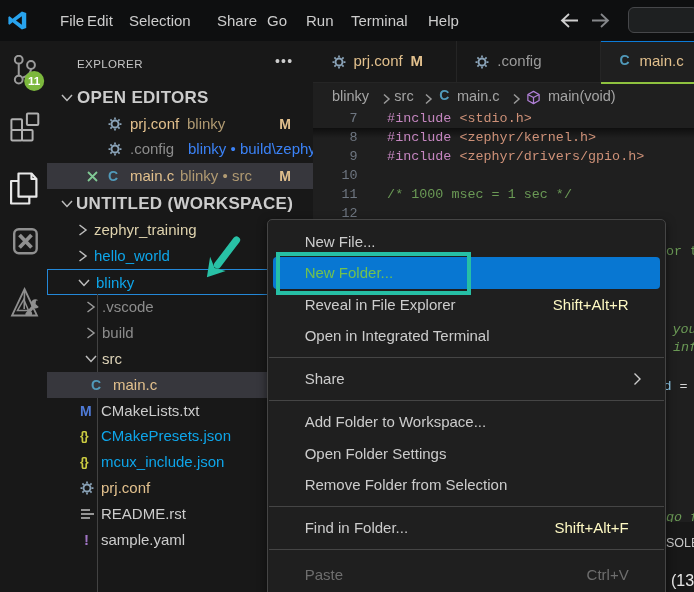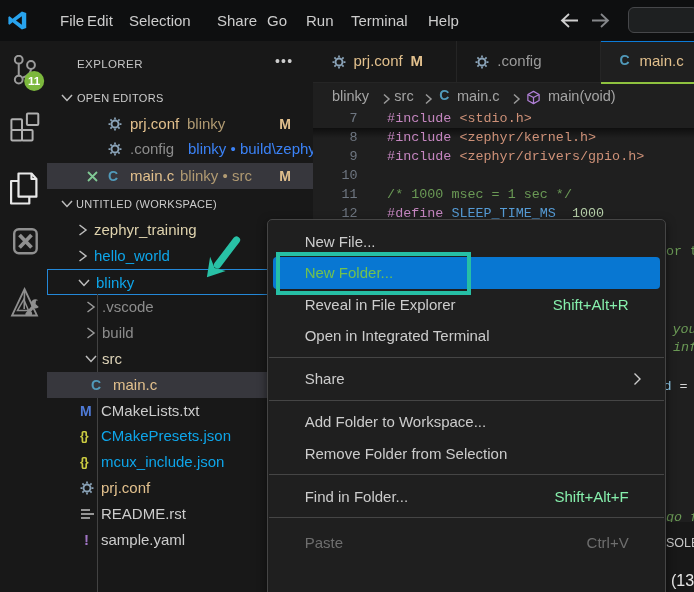--- a/index.html
+++ b/index.html
@@ -6,35 +6,35 @@
 #stage{position:relative;width:694px;height:592px;background:#1f1f1f}
 
 #titlebar{position:absolute;left:0;top:0;width:694px;height:41px;background:#0e0f10;z-index:5}
 #titlebar .mi{position:absolute;top:0;height:41px;line-height:41px;color:#cdcdcd;font-size:15px}
 #searchbox{position:absolute;left:628px;top:7px;width:70px;height:26px;background:#1e2021;border:1px solid #46474a;border-radius:6px}
 
 #actbar{position:absolute;left:0;top:41px;width:47px;height:551px;background:#181818;z-index:2}
 
 #sidebar{position:absolute;left:47px;top:41px;width:266px;height:551px;background:#181818;z-index:2;overflow:hidden}
 .row{position:absolute;left:0;width:266px;height:26px;line-height:26px;font-size:15px;color:#ccc;white-space:nowrap}
-.hdr{font-weight:normal;font-size:11px;letter-spacing:.3px;color:#ccc}
+.hdr{font-weight:bold;font-size:17px;letter-spacing:.3px;color:#ccc}
 .tan{color:#E2C08D}.grn{color:#0ea5e9}.gry{color:#8C8C8C}.dtan{color:#b09a72}
 .chev{position:absolute;top:5px;width:16px;height:16px}
 .mbadge{position:absolute;right:22px;top:0;color:#E2C08D;font-weight:bold;font-size:14px}
 
 #editor{position:absolute;left:313px;top:41px;width:381px;height:551px;background:#1f1f1f;z-index:1}
 #tabbar{position:absolute;left:0;top:0;width:381px;height:42px;background:#181818;border-bottom:1px solid #252525}
 .tab{position:absolute;top:0;height:42px;font-size:15px}
 .code{position:absolute;left:0;width:381px;height:19px;line-height:19px;font-family:"Liberation Mono",monospace;font-size:13.4px;white-space:pre}
 .lnum{position:absolute;left:0;width:44.5px;text-align:right;color:#6e7681}
 .pink{color:#C586C0}.org{color:#CE9178}.cmt{color:#6A9955}.blu{color:#569CD6}.num{color:#B5CEA8}.vbl{color:#9CDCFE}.pln{color:#d4d4d4}
 
 #menu{position:absolute;left:266.7px;top:219px;width:399px;height:380px;background:#1f1f1f;border:1px solid #454545;border-radius:5px;box-shadow:0 3px 10px rgba(0,0,0,.55);z-index:10;padding-top:6px;color:#cccccc;font-size:15px}
 .mrow{position:relative;height:31.4px;line-height:31.4px;padding-left:37px}
-.msc{position:absolute;right:36px;top:0;color:#86efac}
+.msc{position:absolute;right:36px;top:0;color:#fef9c3}
 .msep{height:11.7px;position:relative}
 .msep:after{content:"";position:absolute;left:1px;right:1px;top:5.3px;height:1px;background:#454545}
 .mhl{position:absolute;left:5px;right:5px;top:0;height:31.4px;background:#0877d2;border-radius:4px}
 .cicon{position:absolute;top:0;font-weight:bold;font-size:14px;color:#519aba}
 .micon{position:absolute;top:0;font-weight:bold;font-size:14px;color:#4f7bd8}
 .jicon{position:absolute;top:0;font-weight:bold;font-size:12.5px;letter-spacing:-1px;color:#cbcb41}
 .yicon{position:absolute;top:0;font-weight:bold;font-size:15px;color:#a074c4}
 
 #annbox{position:absolute;left:276px;top:251.5px;width:194.5px;height:43px;border:4.5px solid #26bfa5;z-index:12}
 #annarrow{position:absolute;left:190px;top:225px;z-index:12}
@@ -283,21 +283,21 @@
           <path d="M8 1.5 L14 4.8 L14 11.2 L8 14.5 L2 11.2 L2 4.8 Z M2 4.8 L8 8 L14 4.8 M8 8 L8 14.5" stroke="#b180d7" stroke-width="1.3" fill="none" stroke-linejoin="round"></path>
         </svg>
         <span class="abs" style="left:235px;top:1px">main(void)</span>
       </div>
   <div class="code" style="top:68px"><span class="lnum">7</span><span class="abs" style="left:74.1px"><span class="pink">#include</span><span class="pln"> </span><span class="org">&lt;stdio.h&gt;</span></span></div>
   <div class="abs" style="left:0;top:87px;width:381px;height:10px;background:linear-gradient(to bottom,rgba(0,0,0,.55),rgba(0,0,0,0))"></div>
   <div class="code" style="top:87px"><span class="lnum">8</span><span class="abs" style="left:74.1px"><span class="pink">#include</span><span class="pln"> </span><span class="org">&lt;zephyr/kernel.h&gt;</span></span></div>
   <div class="code" style="top:106px"><span class="lnum">9</span><span class="abs" style="left:74.1px"><span class="pink">#include</span><span class="pln"> </span><span class="org">&lt;zephyr/drivers/gpio.h&gt;</span></span></div>
   <div class="code" style="top:125px"><span class="lnum">10</span></div>
   <div class="code" style="top:144px"><span class="lnum">11</span><span class="abs cmt" style="left:74.1px">/* 1000 msec = 1 sec */</span></div>
-  <div class="code" style="top:163px"><span class="lnum">12</span><span class="abs" style="left:74.1px"><span class="pink">#define</span><span class="pln"> </span><span class="blu">SLEEP_TIME_MS</span><span class="pln">&nbsp;&nbsp;</span><span class="num">1000</span></span></div>
+  <div class="code" style="top:163px"><span class="lnum">12</span></div>
   <div class="code cmt" style="top:201px;left:353px">or t</div>
   <div class="code cmt" style="top:279px;left:359.5px;font-style:italic">you</div>
   <div class="code cmt" style="top:297px;left:360px;font-style:italic">inf</div>
   <div class="code" style="top:335.5px;left:350.4px"><span class="vbl">d</span><span class="pln"> = </span></div>
   <div class="code cmt" style="top:467px;left:353px;font-style:italic">go f</div>
   <div class="abs" style="left:345px;top:481px;width:36px;height:70px;background:#181818">
     <span class="abs" style="left:8px;top:14px;font-size:12.5px;color:#c8c8c8">SOLE</span>
     <span class="abs" style="left:13px;top:50px;font-size:16px;color:#e8e8e8">(13</span>
   </div>
 </div>
@@ -306,20 +306,21 @@
   <div class="mrow">New File...</div>
   <div class="mrow"><div class="mhl"></div><span style="position:relative;color:#72c24e">New Folder...</span></div>
   <div class="mrow">Reveal in File Explorer<span class="msc">Shift+Alt+R</span></div>
   <div class="mrow">Open in Integrated Terminal</div>
   <div class="msep"></div>
   <div class="mrow">Share<svg class="abs" style="right:20px;top:8px" width="16" height="16" viewBox="0 0 16 16">
           <path d="M5.5 2.5 L11 8 L5.5 13.5" stroke="#cccccc" stroke-width="1.4" fill="none"></path>
         </svg></div>
   <div class="msep"></div>
   <div class="mrow">Add Folder to Workspace...</div>
+  <div class="mrow">Open Folder Settings</div>
   <div class="mrow">Remove Folder from Selection</div>
   <div class="msep"></div>
   <div class="mrow">Find in Folder...<span class="msc">Shift+Alt+F</span></div>
   <div class="msep" style="height:15px"></div>
   <div class="mrow" style="color:#6e6e6e">Paste<span class="msc" style="color:#6e6e6e">Ctrl+V</span></div>
 </div>
 
 <div id="annbox"></div>
 <svg id="annarrow" width="60" height="65" viewBox="0 0 60 65">
   <path d="M46.5 15 L27.5 40" stroke="#28c1a6" stroke-width="7.2" stroke-linecap="round" fill="none"></path>

